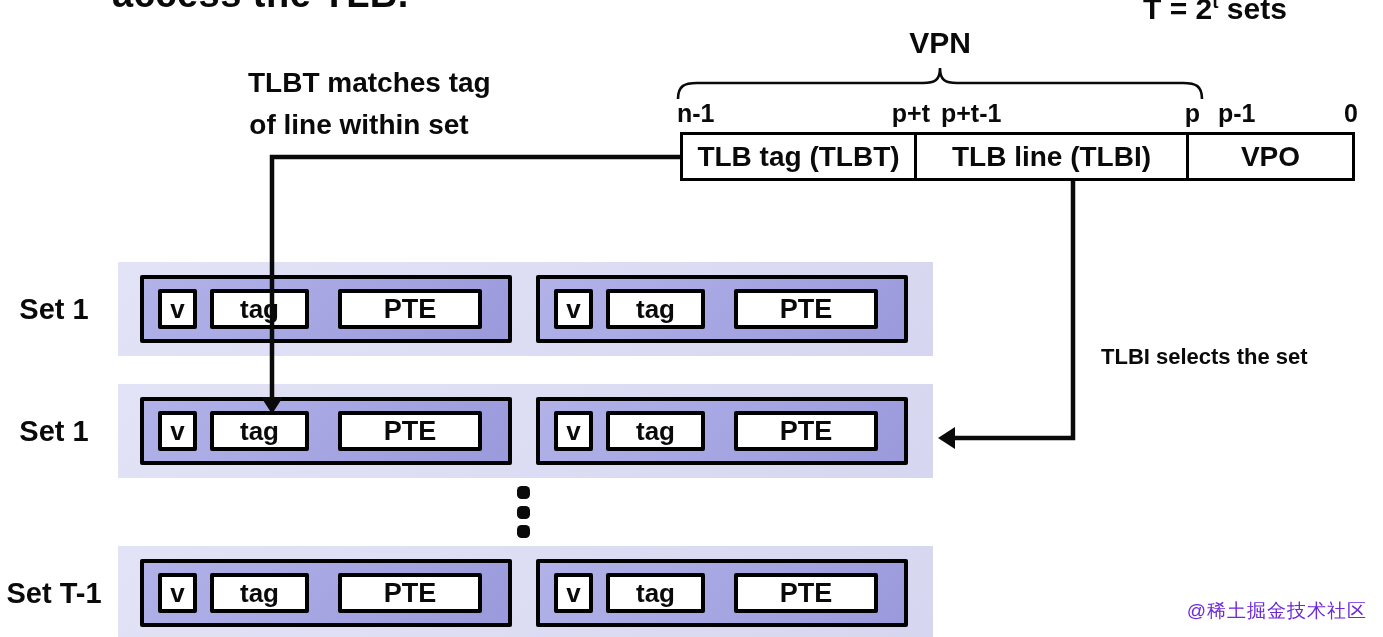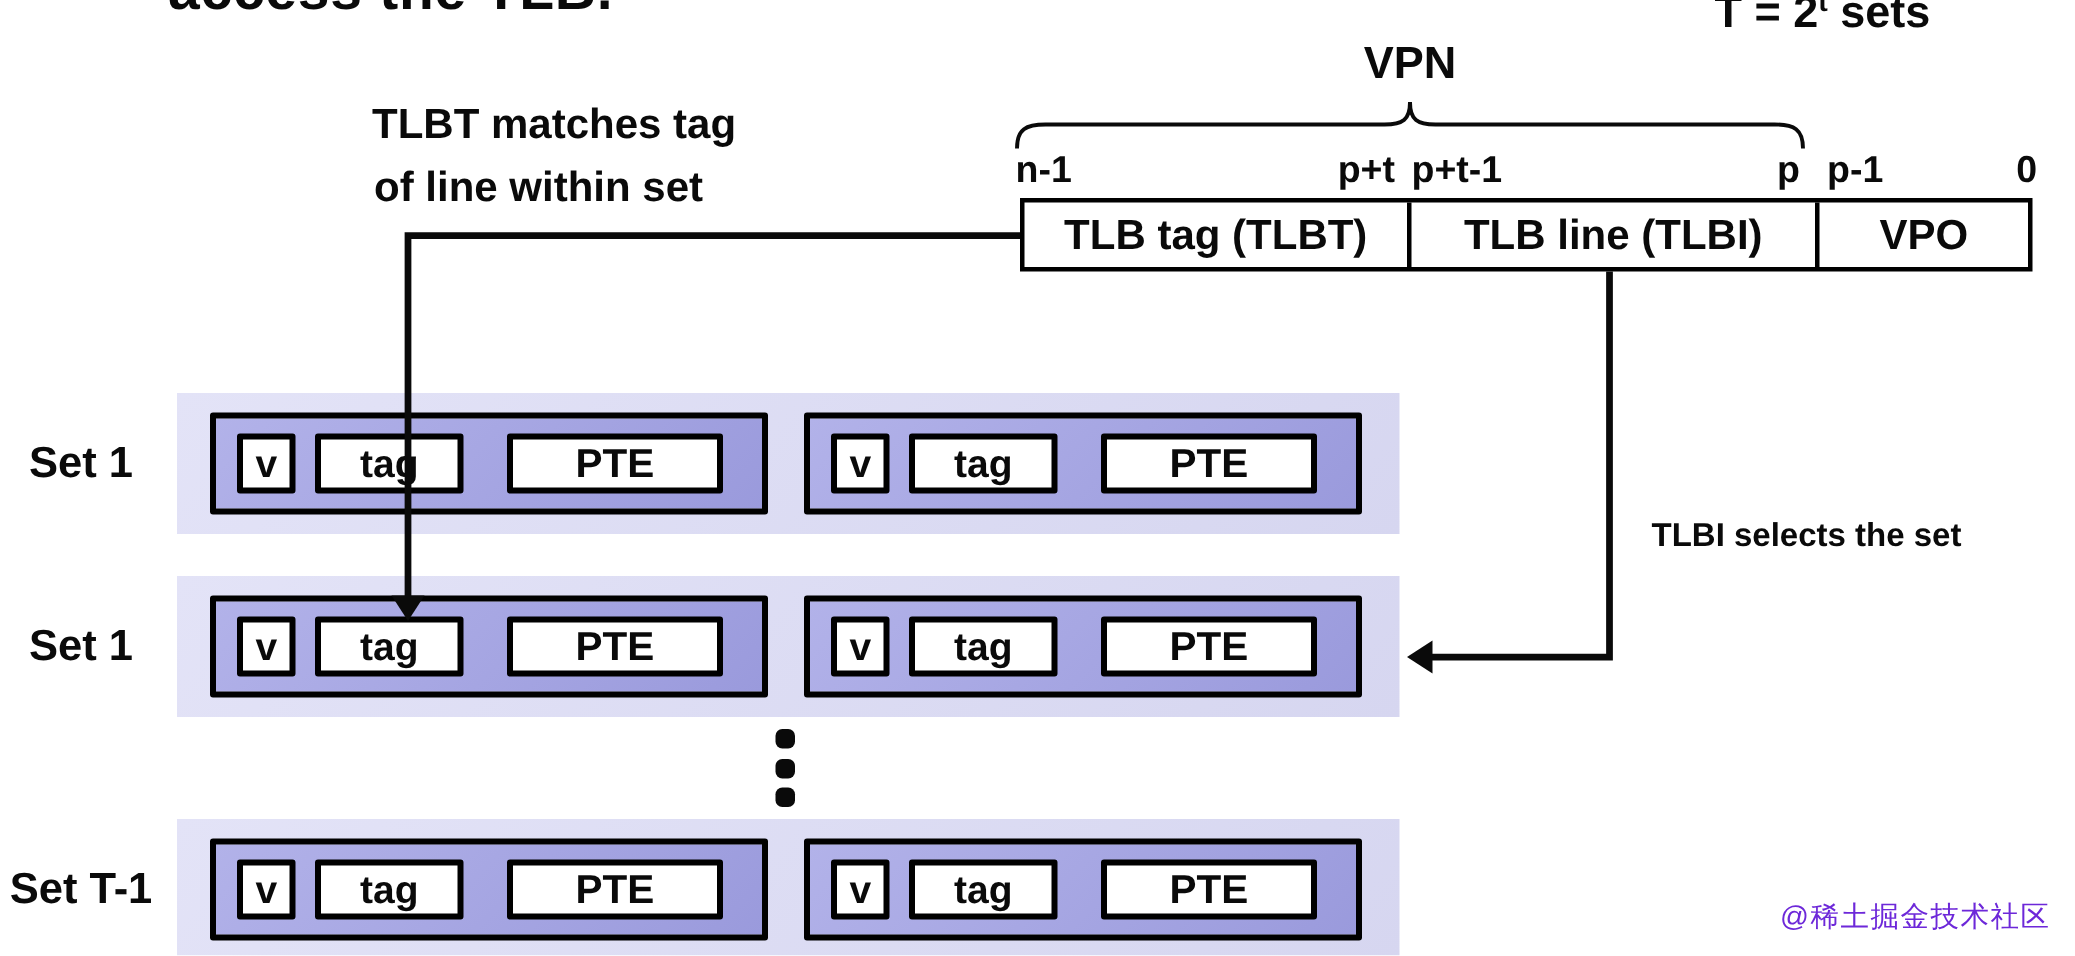--- a/index.html
+++ b/index.html
@@ -61,21 +61,21 @@
     left:680px;top:132px;
     width:675px;height:49px;
     border:3px solid #000;
     box-sizing:border-box;
     display:flex;background:#fff;
   }
   .bitfield .field{
     display:flex;align-items:center;justify-content:center;
     font-size:28px;box-sizing:border-box;height:100%;
   }
-  .f-tlbt{width:258px;border-right:3px solid #000;}
+  .f-tlbt{width:234px;border-right:3px solid #000;}
   .f-tlbi{width:272px;border-right:3px solid #000;}
   .f-vpo{flex:1;}
 
   
   .set-row{left:0;width:1383px;height:94px;}
   .set-label{
     position:absolute;left:4px;top:0;width:100px;height:94px;
     display:flex;align-items:center;justify-content:center;
     font-size:29px;white-space:nowrap;
   }

